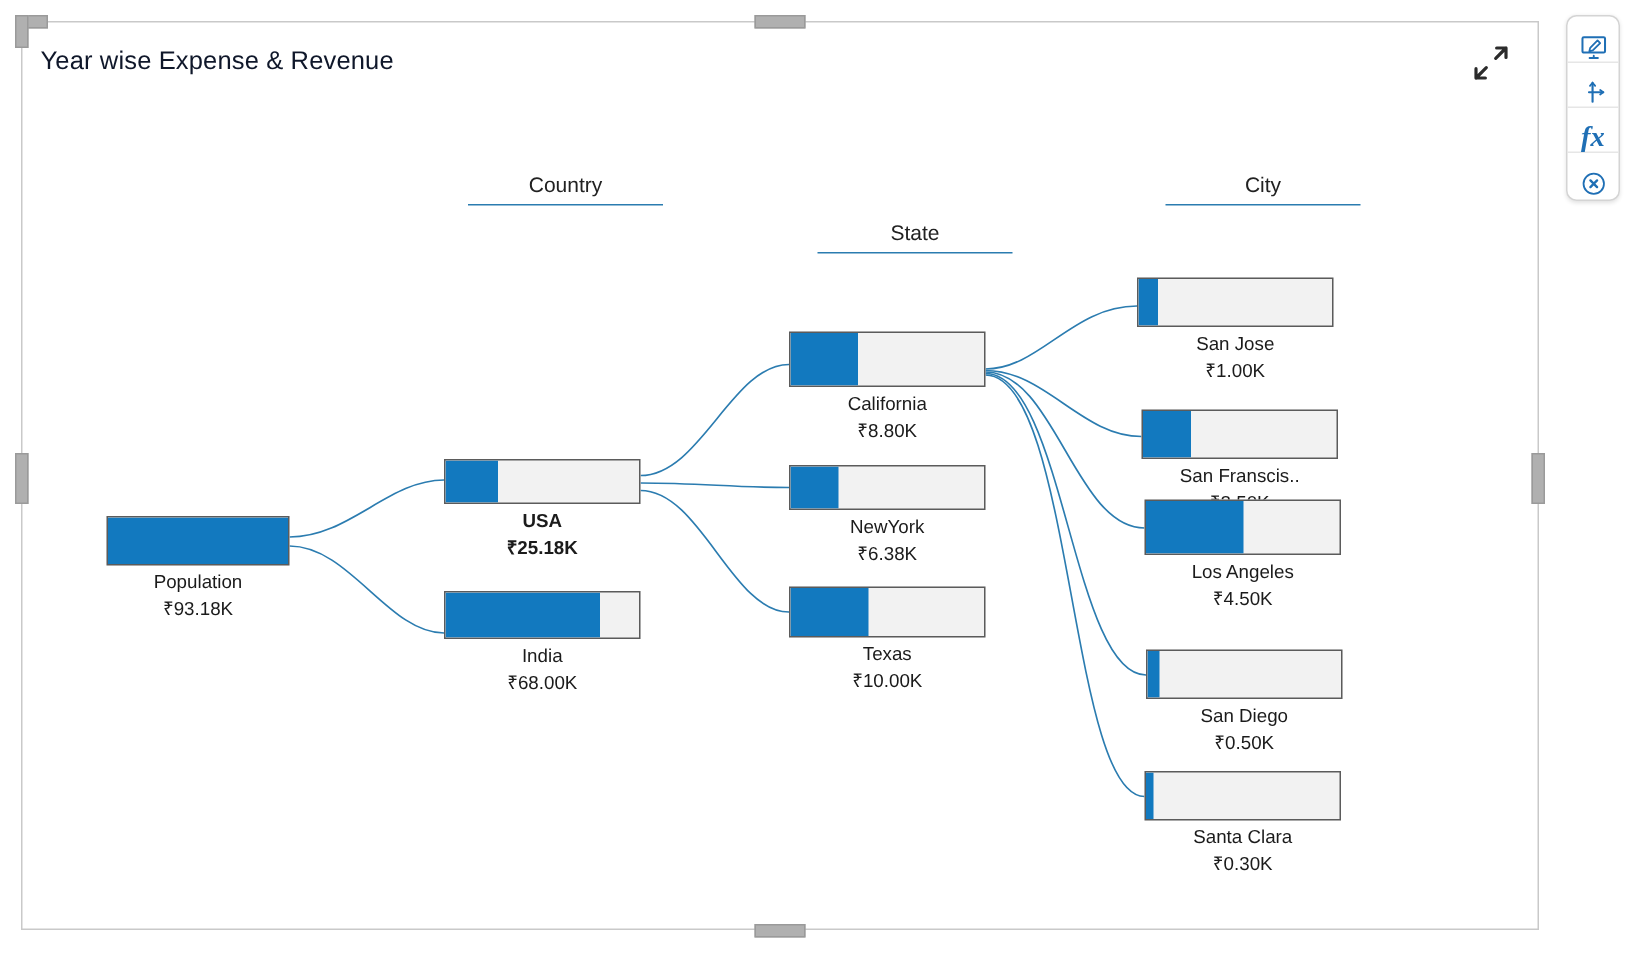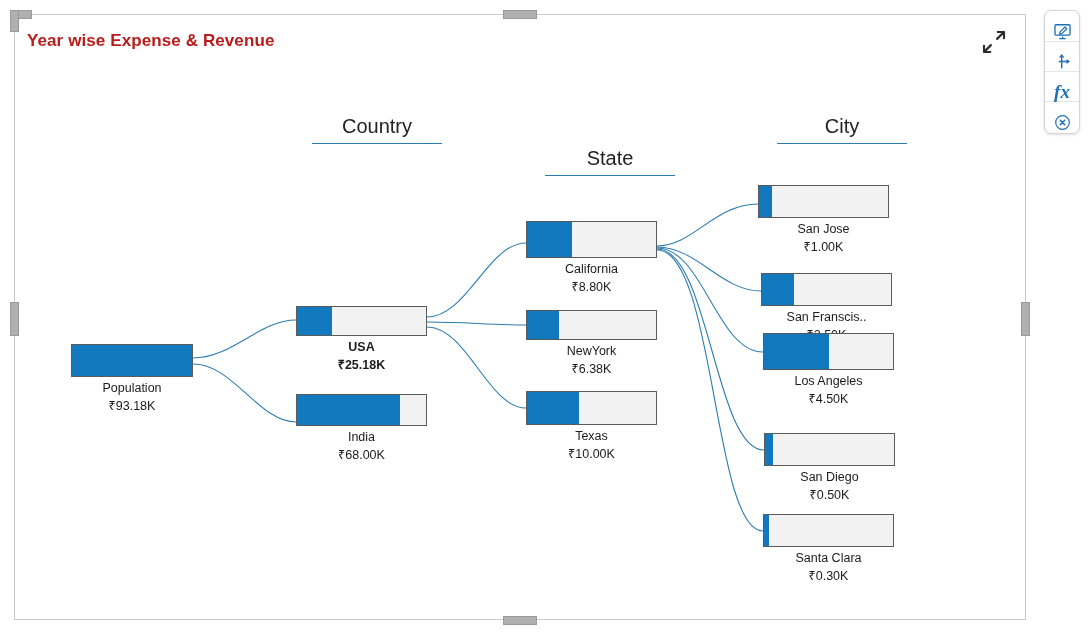--- a/index.html
+++ b/index.html
@@ -43,22 +43,22 @@
   .h-bottom { left: 503px;  top: 616px; }
   .h-tl     { left: 10px;   top: 10px;  width: 22px; height: 9px; }
   .h-tl2    { left: 10px;   top: 10px;  width: 9px;  height: 22px; }
 
   
   #chart-title {
     position: absolute;
     left: 12px;
     top: 16px;
     font-size: 17px;
-    font-weight: bold;
-    color: #b91c1c;
+    font-weight: normal;
+    color: #0f172a;
     letter-spacing: 0.1px;
   }
 
   
   #expand-icon {
     position: absolute;
     right: 16px;
     top: 12px;
     width: 30px;
     height: 30px;
@@ -95,21 +95,21 @@
     font-weight: bold;
     font-size: 19px;
     color: #1f6fb5;
     line-height: 1;
   }
 
   
   .col-header {
     position: absolute;
     text-align: center;
-    font-size: 20px;
+    font-size: 14px;
     color: #222222;
     padding-bottom: 5px;
     border-bottom: 1.6px solid #2b7cb0;
     width: 130px;
   }
   #col-country { left: 297px; top: 100px; }
   #col-state   { left: 530px; top: 100px; margin-top: 32px; }
   #col-city    { left: 762px; top: 100px; }
 
   

